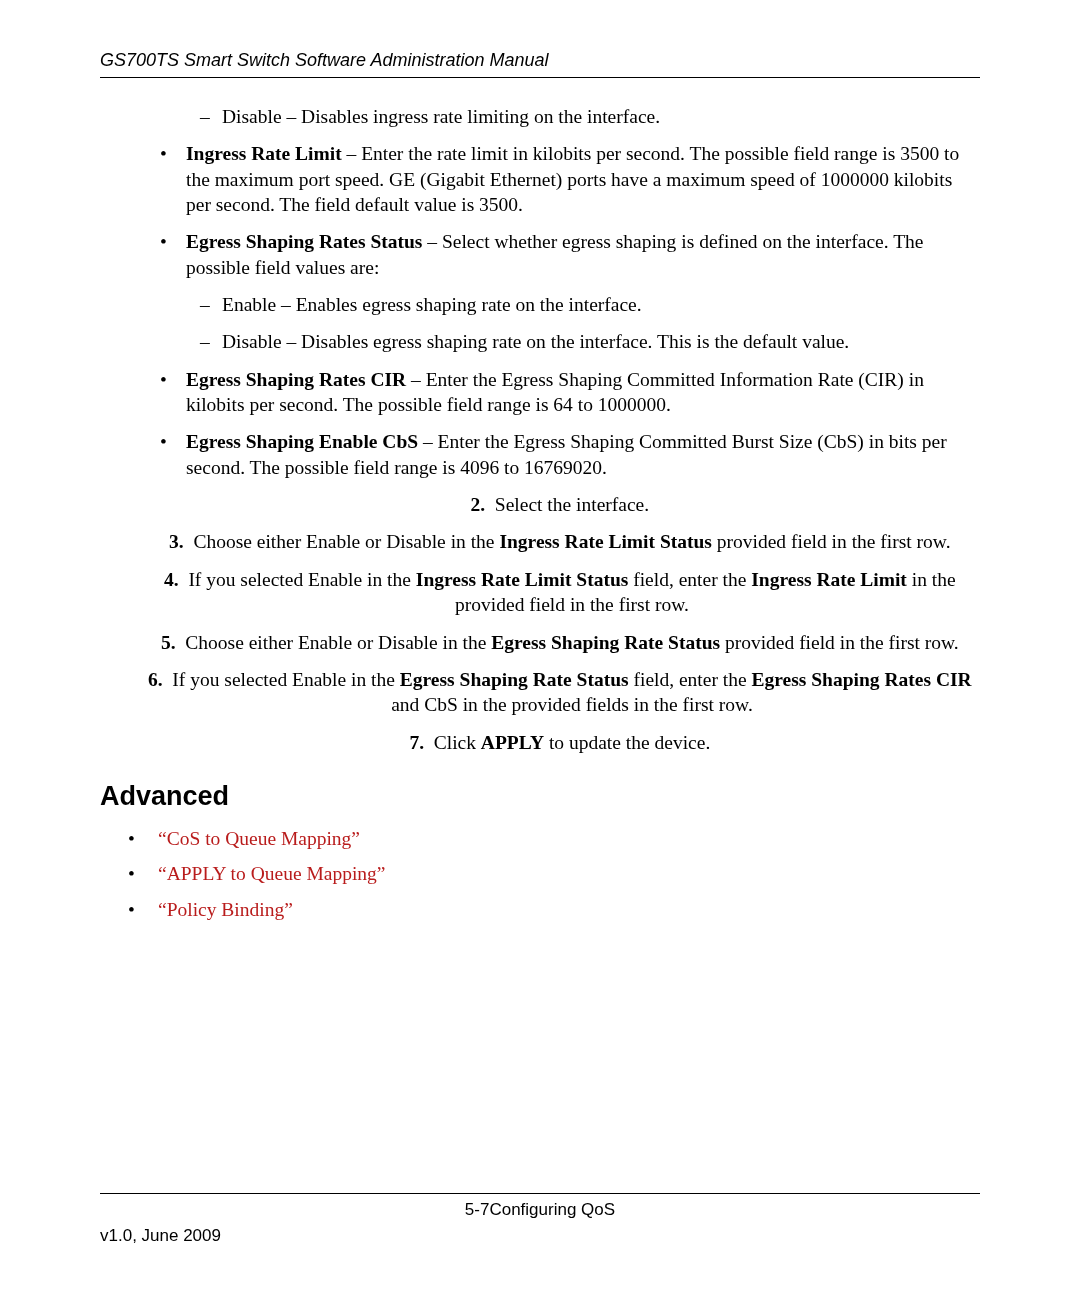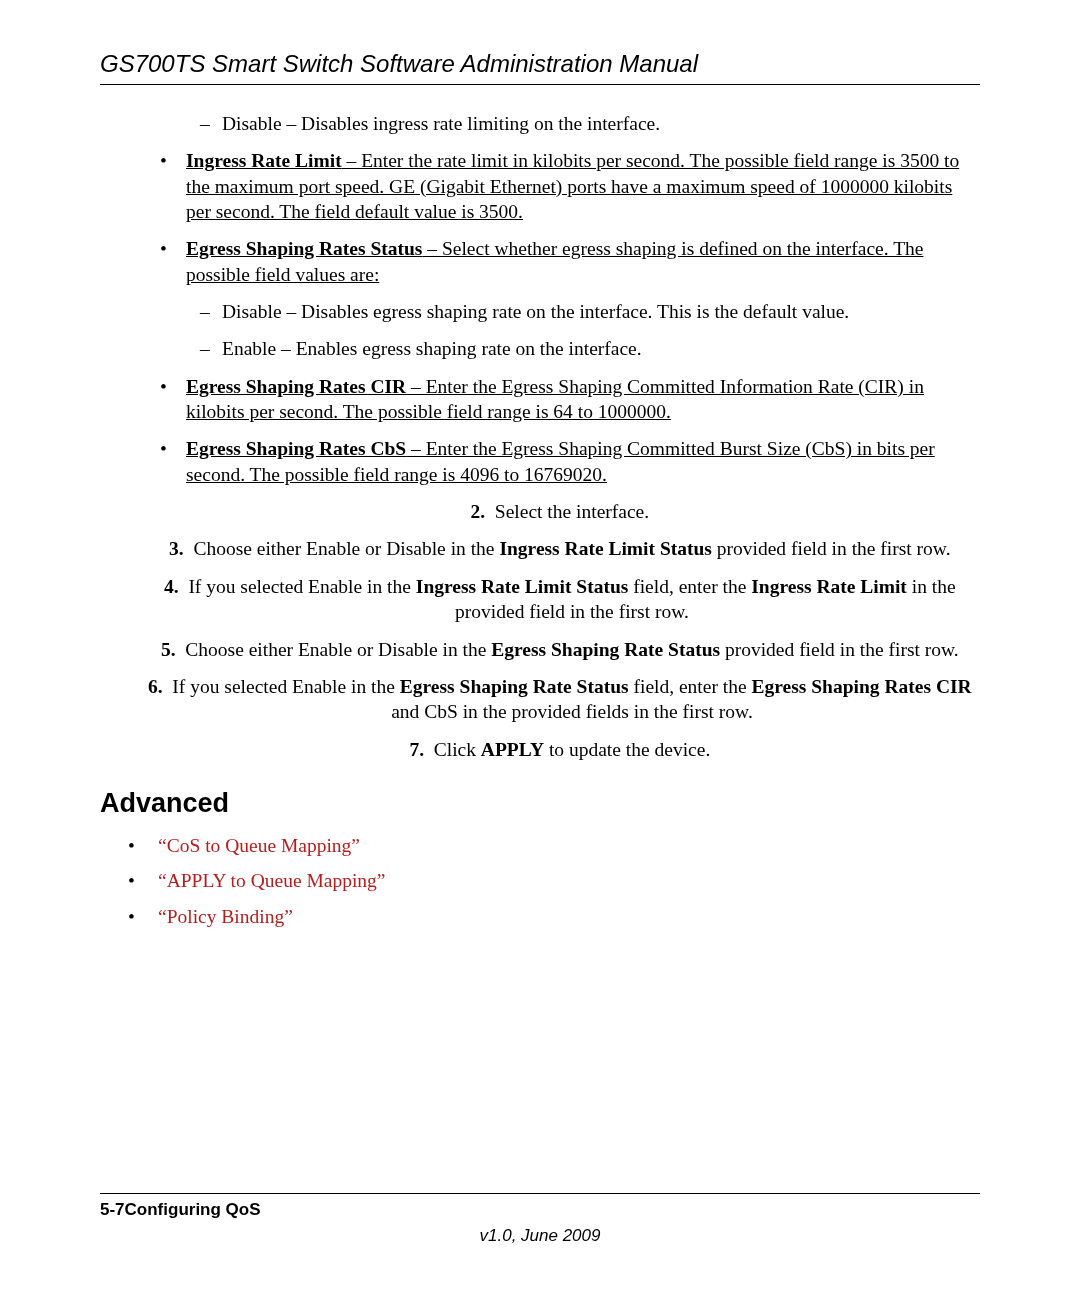--- a/index.html
+++ b/index.html
@@ -14,21 +14,21 @@
   }
   .page {
     padding: 50px 100px 40px 100px;
     box-sizing: border-box;
     height: 100%;
     position: relative;
   }
   .header {
     font-style: italic;
     font-family: Arial, Helvetica, sans-serif;
-    font-size: 24px;
+    font-size: 18px;
     padding-bottom: 6px;
     border-bottom: 1.5px solid #000;
     margin-bottom: 26px;
   }
   .content {
     font-size: 19.5px;
     line-height: 1.3;
   }
   .sub-dash {
     margin-left: 100px;
@@ -36,21 +36,20 @@
   }
   .sub-dash .dash {
     display: inline-block;
     width: 22px;
   }
   .bullet-item {
     margin-left: 60px;
     text-indent: -26px;
     padding-left: 26px;
     margin-bottom: 12px;
-    text-decoration: underline;
   }
   .bullet-item::before {
     content: "•";
     display: inline-block;
     width: 26px;
     text-indent: 0;
   }
   .num-item {
     margin-left: 30px;
     text-indent: -34px;
@@ -92,51 +91,49 @@
     bottom: 50px;
     left: 100px;
     right: 100px;
     border-top: 1.5px solid #000;
     padding-top: 6px;
     font-family: Arial, Helvetica, sans-serif;
     font-size: 17px;
   }
   .footer-row {
     display: flex;
-    justify-content: flex-start;
-    font-weight: bold;
+    justify-content: center;
   }
   .footer-version {
-    text-align: center;
-    font-style: italic;
+    text-align: left;
     margin-top: 6px;
   }
   b { font-weight: bold; }
 </style>
 </head>
 <body>
 
 <div class="page">
 
   <div class="header">GS700TS Smart Switch Software Administration Manual</div>
 
   <div class="content">
 
     <div class="sub-dash"><span class="dash">–</span><span>Disable – Disables ingress rate limiting on the interface.</span></div>
 
     <div class="bullet-item"><b>Ingress Rate Limit</b><span> – Enter the rate limit in kilobits per second. The possible field range is 3500 to the maximum port speed. GE (Gigabit Ethernet) ports have a maximum speed of 1000000 kilobits per second. The field default value is 3500.</span></div>
 
     <div class="bullet-item"><b>Egress Shaping Rates Status</b><span> – Select whether egress shaping is defined on the interface. The possible field values are:</span></div>
 
+    <div class="sub-dash"><span class="dash">–</span><span>Enable – Enables egress shaping rate on the interface.</span></div>
     <div class="sub-dash"><span class="dash">–</span><span>Disable – Disables egress shaping rate on the interface. This is the default value.</span></div>
-    <div class="sub-dash"><span class="dash">–</span><span>Enable – Enables egress shaping rate on the interface.</span></div>
 
     <div class="bullet-item"><b>Egress Shaping Rates CIR</b><span> – Enter the Egress Shaping Committed Information Rate (CIR) in kilobits per second. The possible field range is 64 to 1000000.</span></div>
 
-    <div class="bullet-item"><b>Egress Shaping Rates CbS</b><span> – Enter the Egress Shaping Committed Burst Size (CbS) in bits per second. The possible field range is 4096 to 16769020.</span></div>
+    <div class="bullet-item"><b>Egress Shaping Enable CbS</b><span> – Enter the Egress Shaping Committed Burst Size (CbS) in bits per second. The possible field range is 4096 to 16769020.</span></div>
 
     <div class="num-item"><span class="num">2.</span><span>Select the interface.</span></div>
 
     <div class="num-item"><span class="num">3.</span><span>Choose either Enable or Disable in the </span><b>Ingress Rate Limit Status</b><span> provided field in the first row.</span></div>
 
     <div class="num-item"><span class="num">4.</span><span>If you selected Enable in the </span><b>Ingress Rate Limit Status</b><span> field, enter the </span><b>Ingress Rate Limit</b><span> in the provided field in the first row.</span></div>
 
     <div class="num-item"><span class="num">5.</span><span>Choose either Enable or Disable in the </span><b>Egress Shaping Rate Status</b><span> provided field in the first row.</span></div>
 
     <div class="num-item"><span class="num">6.</span><span>If you selected Enable in the </span><b>Egress Shaping Rate Status</b><span> field, enter the </span><b>Egress Shaping Rates CIR</b><span>  and CbS in the provided fields in the first row.</span></div>

